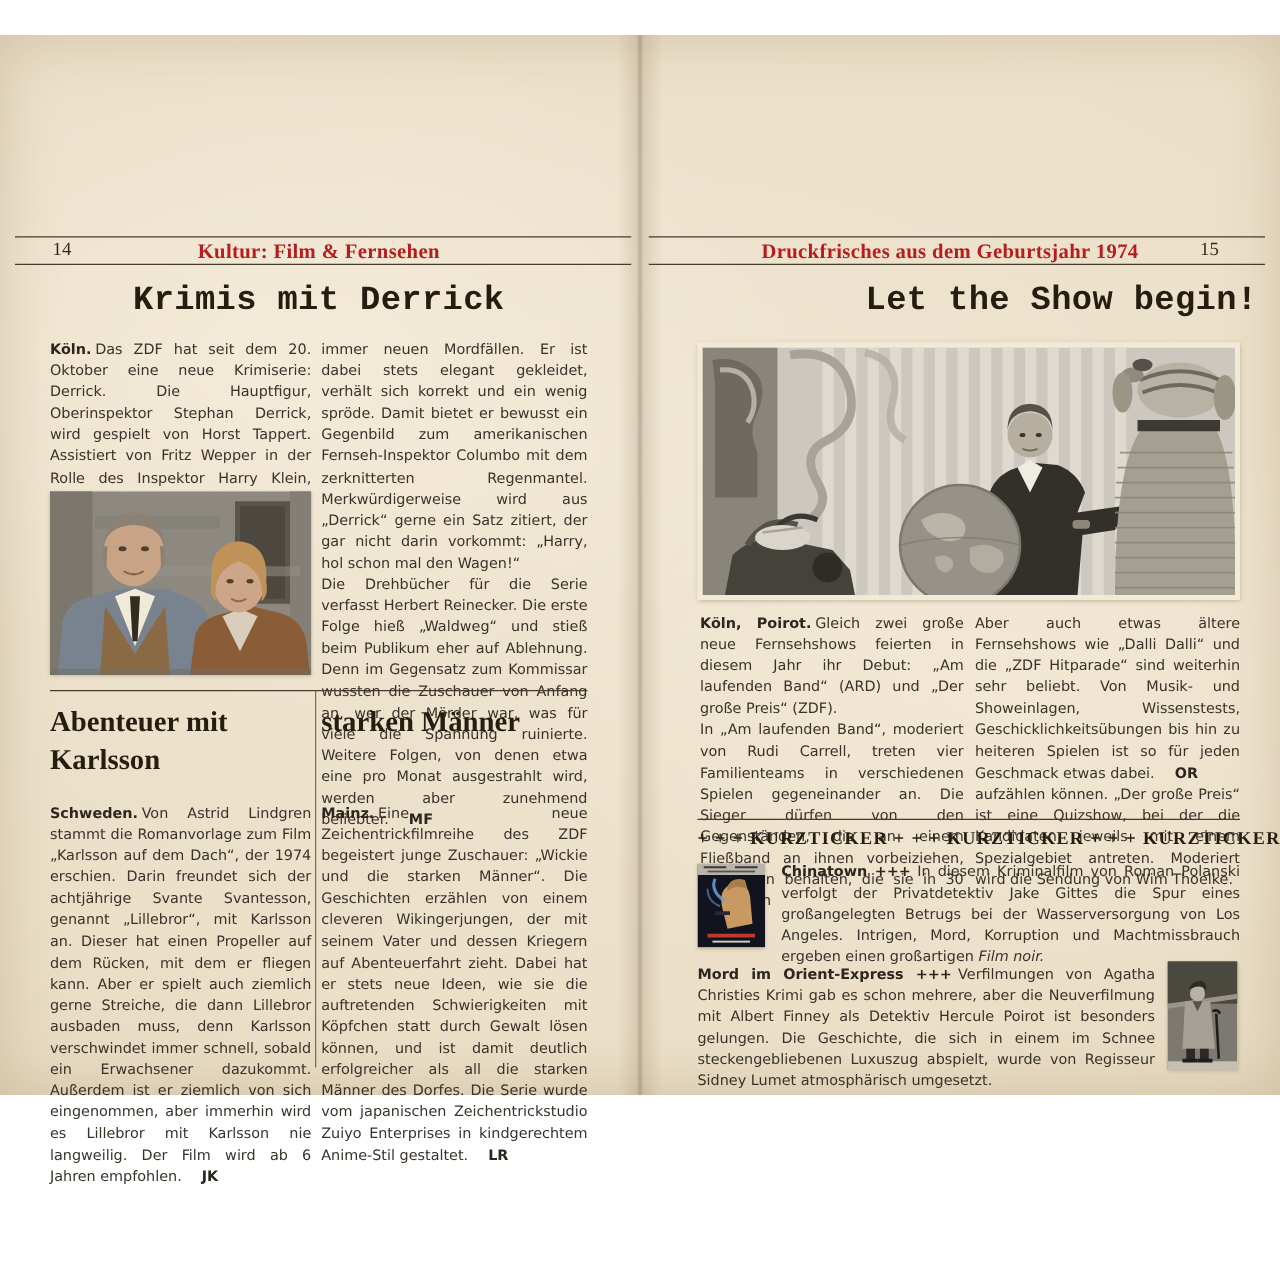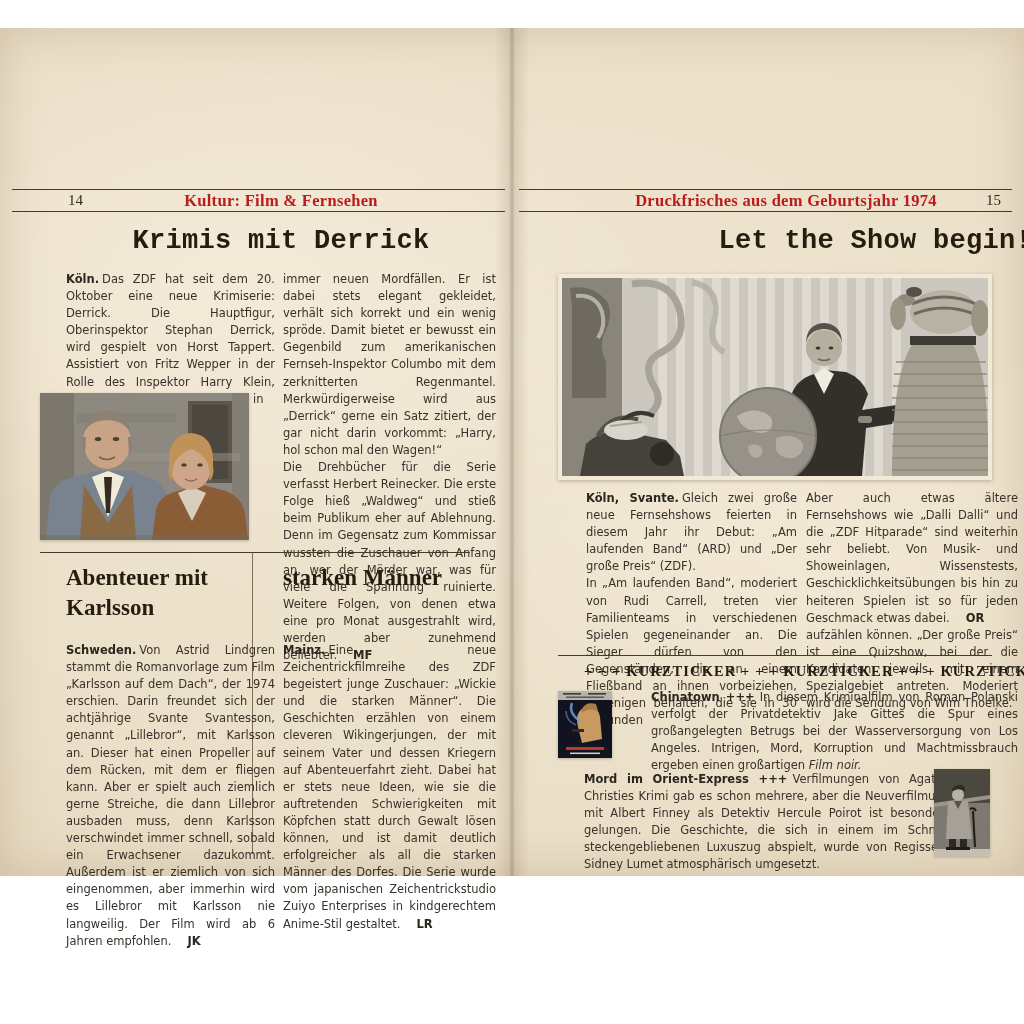--- a/index.html
+++ b/index.html
@@ -10,21 +10,21 @@
   .paper{position:absolute;left:0;top:28px;width:1024px;height:848px;
     background:
       radial-gradient(ellipse 60% 45% at 22% 30%, rgba(255,250,238,.35), rgba(255,250,238,0) 70%),
       radial-gradient(ellipse 55% 40% at 78% 62%, rgba(255,248,232,.28), rgba(255,248,232,0) 70%),
       radial-gradient(ellipse 130% 95% at 50% 42%, #efe5d1 0%, #ebdfc8 55%, #e3d5ba 84%, #d8c8a9 100%);
     box-shadow: inset 0 0 46px rgba(148,122,82,.28);}
   .fold{position:absolute;left:494px;top:28px;width:36px;height:848px;
     background:linear-gradient(to right, rgba(118,96,64,0) 0%, rgba(118,96,64,.16) 42%,
       rgba(86,66,42,.34) 50%, rgba(118,96,64,.16) 58%, rgba(118,96,64,0) 100%);}
 
-  .abs{position:absolute;margin-left:26px;}
+  .abs{position:absolute;}
   .rule{position:absolute;height:1.3px;background:#473c2b;}
   .vrule{position:absolute;width:1.2px;background:#57492f;opacity:.75;}
 
   .hdr-num{font-family:"Liberation Serif",serif;font-size:15px;color:#33291a;}
   .hdr-title{font-family:"Liberation Serif",serif;font-weight:700;font-size:16.5px;
     color:#b91c1c;letter-spacing:.3px;text-align:center;}
   .page-title{font-family:Liberation Mono, monospace;font-weight:700;font-size:27px;
     color:#241d10;letter-spacing:.3px;text-align:center;}
   .sec-title{font-family:"Liberation Serif",serif;font-weight:700;font-size:23px;
     line-height:1.3;color:#241d10;}
@@ -193,21 +193,21 @@
       <path d="M18 198 L24 166 Q40 150 66 154 L104 162 L118 178 L122 198 Z" fill="#45423c"></path>
       <path d="M36 158 Q50 134 76 142" stroke="#55524b" stroke-width="5" fill="none"></path>
       <path d="M54 150 Q70 128 92 138" stroke="#3a3732" stroke-width="4" fill="none"></path>
       <ellipse cx="64" cy="152" rx="22" ry="10" fill="#d9d5ca"></ellipse>
       <path d="M48 148 L80 144" stroke="#a8a398" stroke-width="2"></path>
       <circle cx="100" cy="176" r="12" fill="#2f2c27"></circle>
     </svg>
   </div>
 
   <div class="abs body-text" style="left:560px;top:490px;width:211px;">
-    <p><span class="lead">Köln, Svante.</span><span>Gleich zwei große neue Fernsehshows feierten in diesem Jahr ihr Debut: „Am laufenden Band“ (ARD) und „Der große Preis“ (ZDF).</span></p>
+    <p><span class="lead">Köln, Poirot.</span><span>Gleich zwei große neue Fernsehshows feierten in diesem Jahr ihr Debut: „Am laufenden Band“ (ARD) und „Der große Preis“ (ZDF).</span></p>
     <p><span>In „Am laufenden Band“, moderiert von Rudi Carrell, treten vier Familienteams in verschiedenen Spielen gegeneinander an. Die Sieger dürfen von den Gegenständen, die an einem Fließband an ihnen vorbeiziehen, diejenigen behalten, die sie in 30 Sekunden</span></p>
   </div>
   <div class="abs body-text" style="left:780px;top:490px;width:212px;">
     <p><span>Aber auch etwas ältere Fernsehshows wie „Dalli Dalli“ und die „ZDF Hitparade“ sind weiterhin sehr beliebt. Von Musik- und Showeinlagen, Wissenstests, Geschicklichkeitsübungen bis hin zu heiteren Spielen ist so für jeden Geschmack etwas dabei.</span><span class="byline">OR</span></p>
     <p><span>aufzählen können. „Der große Preis“ ist eine Quizshow, bei der die Kandidaten jeweils mit einem Spezialgebiet antreten. Moderiert wird die Sendung von Wim Thoelke.</span></p>
   </div>
 
   <div class="rule" style="left:558px;top:655px;width:434px;"></div>
   <div class="abs ticker" style="left:558px;top:663px;width:434px;">+ + + KURZTICKER + + + KURZTICKER + + + KURZTICKER + + +</div>
 

